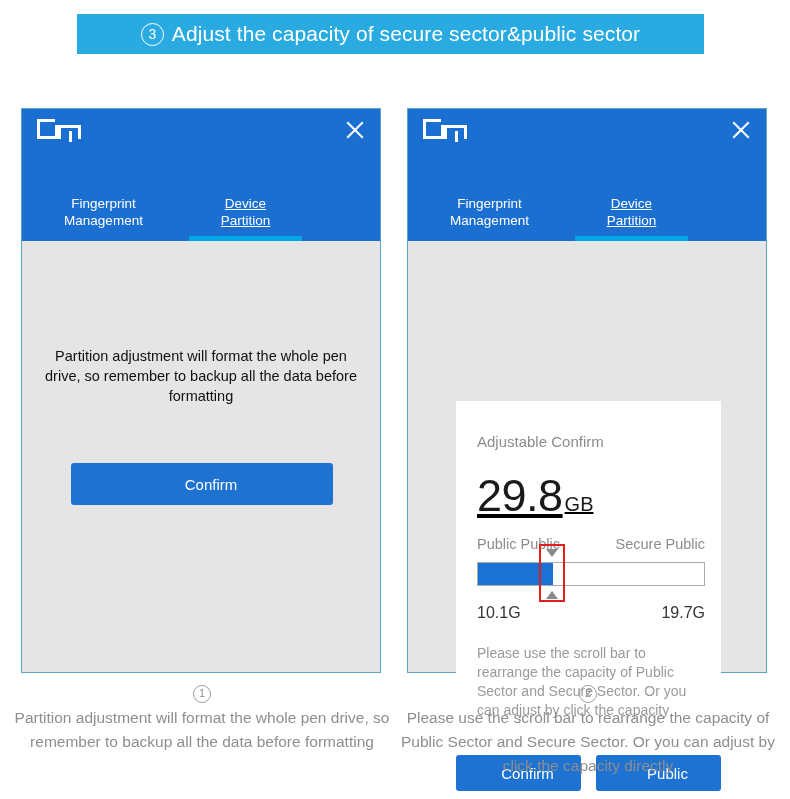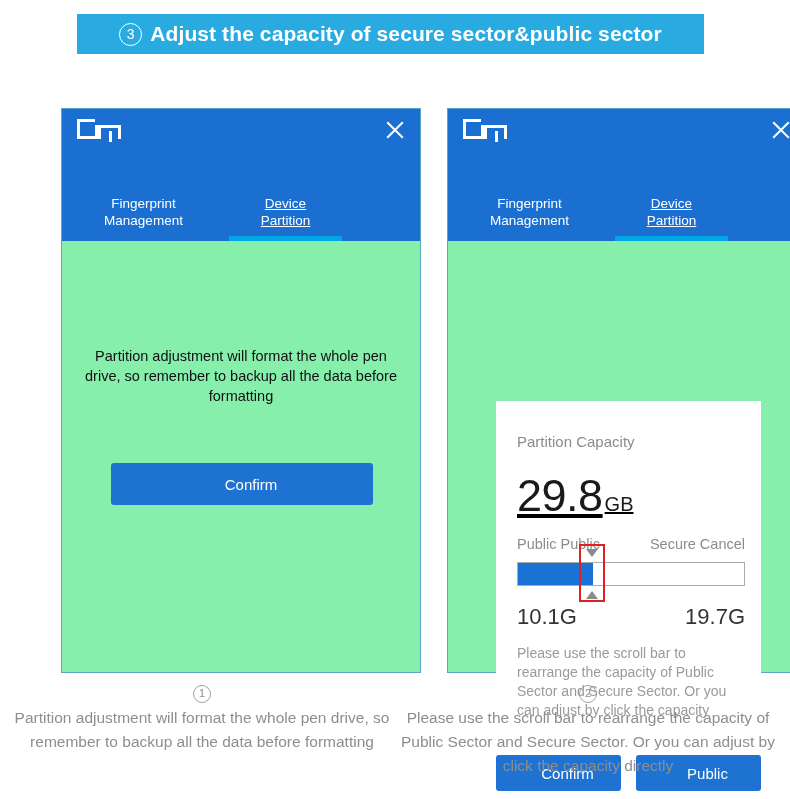--- a/index.html
+++ b/index.html
@@ -39,33 +39,32 @@
     border-radius: 50%;
     color: #ffffff;
     font-size: 14px;
     line-height: 1;
     margin-right: 8px;
     flex: none;
   }
   .title-banner .title-text {
     color: #ffffff;
     font-size: 21px;
-    font-weight: 700;
+    font-weight: 400;
     letter-spacing: 0.1px;
     white-space: nowrap;
   }
 
   
   .panel {
     position: absolute;
     width: 360px;
-    background: #86efac;
+    background: #e5e5e5;
     border: 1px solid #59A7C4;
     box-sizing: border-box;
-    margin-left: 40px;
   }
   #panel-left  { left: 21px;  top: 108px; height: 565px; }
   #panel-right { left: 407px; top: 108px; height: 565px; }
 
   .panel-header {
     position: relative;
     height: 132px;
     background: #1B6FD1;
     box-sizing: border-box;
   }
@@ -271,21 +270,21 @@
   }
 
   .size-row {
     position: absolute;
     left: 21px;
     top: 203px;
     width: 228px;
     display: flex;
     justify-content: space-between;
     color: #333333;
-    font-size: 22px;
+    font-size: 16px;
     gap: 33px;
   }
   .cap-help {
     position: absolute;
     left: 21px;
     top: 243px;
     width: 228px;
     color: #9A9A9A;
     font-size: 14px;
     line-height: 19px;
@@ -378,30 +377,30 @@
       <div class="tab tab-device active">
         <div>Device</div>
         <div>Partition</div>
       </div>
     </div>
   </div>
 
   <div class="panel-body">
 
     <div class="cap-card">
-      <div class="cap-label">Partition Capacity</div>
+      <div class="cap-label">Adjustable Confirm</div>
 
       <div class="cap-value-row">
         <span class="cap-number">29.8</span>
         <span class="cap-unit">GB</span>
       </div>
 
       <div class="sector-labels">
         <span>Public  Public</span>
-        <span>Secure  Cancel</span>
+        <span>Secure  Public</span>
       </div>
 
       <div class="slider-wrap">
         <div class="slider-track">
           <div class="slider-fill" id="slider-fill" style="width: 75.24px;"></div>
         </div>
         <div class="arrow-down" id="arrow-down" style="left: 69.24px;"></div>
         <div class="arrow-up" id="arrow-up" style="left: 69.24px;"></div>
         <div class="slider-highlight" id="slider-highlight" style="left: 62.24px; top: -18px; width: 26px; height: 58px;"></div>
       </div>

